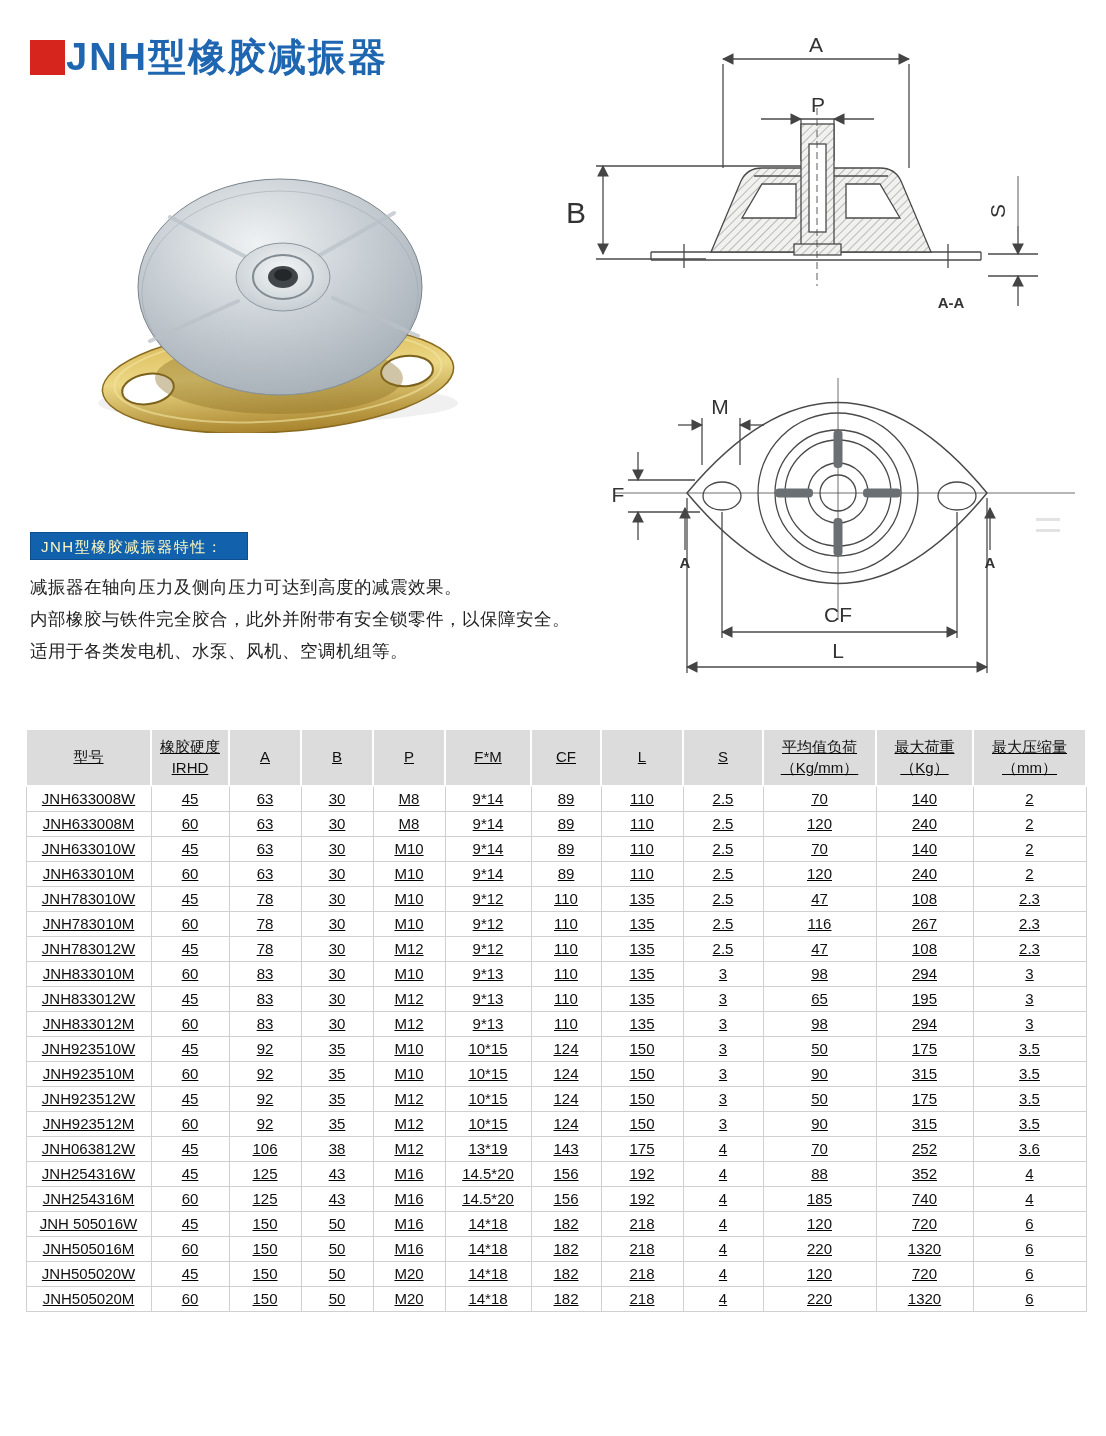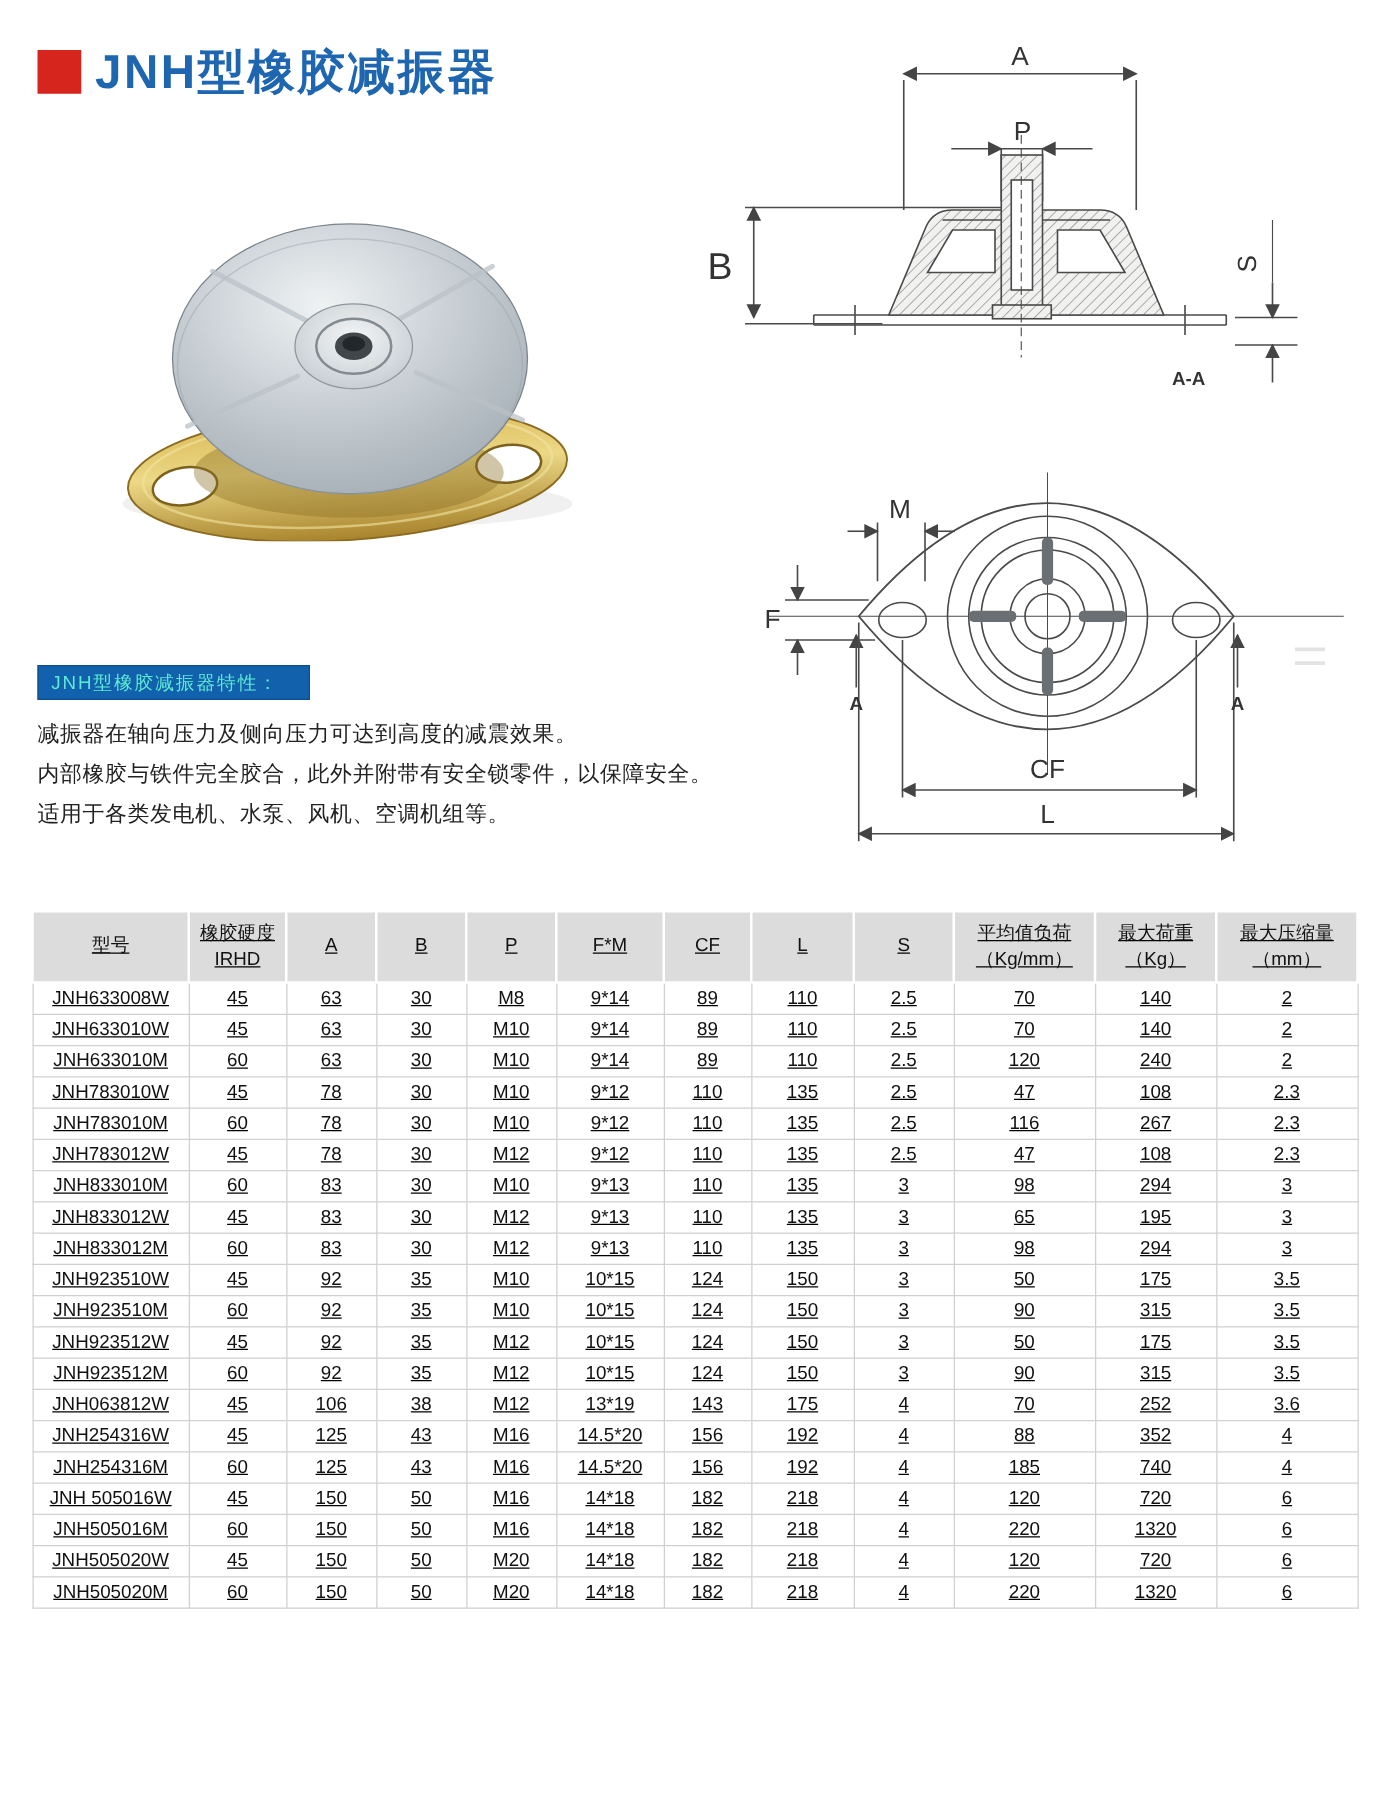--- a/index.html
+++ b/index.html
@@ -1,29 +1,29 @@
 <!DOCTYPE html>
 <html><head>
 <meta charset="utf-8">
 <style>
   * { margin:0; padding:0; box-sizing:border-box; }
   html,body { background:#ffffff; }
   body { font-family:"Liberation Sans","DejaVu Sans",sans-serif; }
   .page { position:relative; width:1106px; height:1436px; background:#fff; overflow:hidden; }
 
-  .header { position:absolute; left:30px; top:32px; display:flex; align-items:center; gap:11px; }
+  .header { position:absolute; left:30px; top:32px; display:flex; align-items:center; gap:1px; }
   .red-square { width:35px; height:35px; background:#d5251d; }
   .page-title { font-size:38px; font-weight:bold; color:#1f66b1; letter-spacing:2px; }
 
   .photo { position:absolute; left:88px; top:165px; }
   .sec-draw { position:absolute; left:556px; top:16px; }
   .top-draw { position:absolute; left:600px; top:370px; }
 
   .feature-banner { position:absolute; left:30px; top:532px; width:218px; height:28px;
-    background:#1161ac; color:#5eead4; font-size:15px; line-height:28px; padding-left:10px;
+    background:#1161ac; color:#fef9c3; font-size:15px; line-height:28px; padding-left:10px;
     letter-spacing:1.5px; border:1px solid #0d4f8d; }
   .feature-text { position:absolute; left:30px; top:571px; font-size:17.5px; color:#222;
     line-height:32px; letter-spacing:0.5px; }
 
   .spec-table { position:absolute; left:25px; top:728px; width:1060px;
     border-collapse:collapse; table-layout:fixed; border:1px solid #c9c9c9;text-decoration:underline; }
   .spec-table th { background:#dcdcdc; font-weight:normal; font-size:15px; color:#111;
     border:2px solid #ffffff; height:57px; vertical-align:middle; text-align:center; padding:2px 0; line-height:1.35; }
   .spec-table td { border:1px solid #d0d0d0; text-align:center; font-size:15px; color:#111;
     height:25px; padding:0; white-space:nowrap; }
@@ -272,20 +272,34 @@
           <td>M8</td>
           <td>9*14</td>
           <td>89</td>
           <td>110</td>
           <td>2.5</td>
           <td>70</td>
           <td>140</td>
           <td>2</td>
         </tr>
         <tr>
+          <td>JNH633008M</td>
+          <td>60</td>
+          <td>63</td>
+          <td>30</td>
+          <td>M8</td>
+          <td>9*14</td>
+          <td>89</td>
+          <td>110</td>
+          <td>2.5</td>
+          <td>120</td>
+          <td>240</td>
+          <td>2</td>
+        </tr>
+        <tr>
           <td>JNH633010W</td>
           <td>45</td>
           <td>63</td>
           <td>30</td>
           <td>M10</td>
           <td>9*14</td>
           <td>89</td>
           <td>110</td>
           <td>2.5</td>
           <td>70</td>

